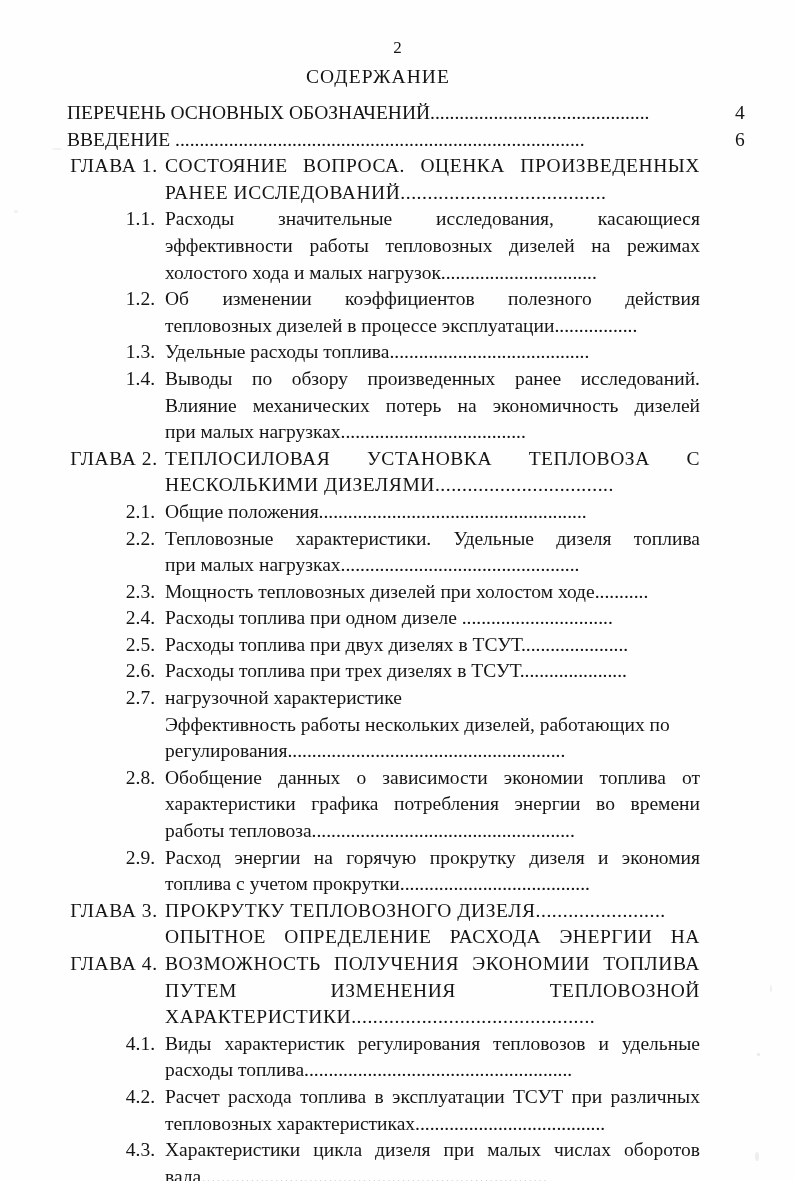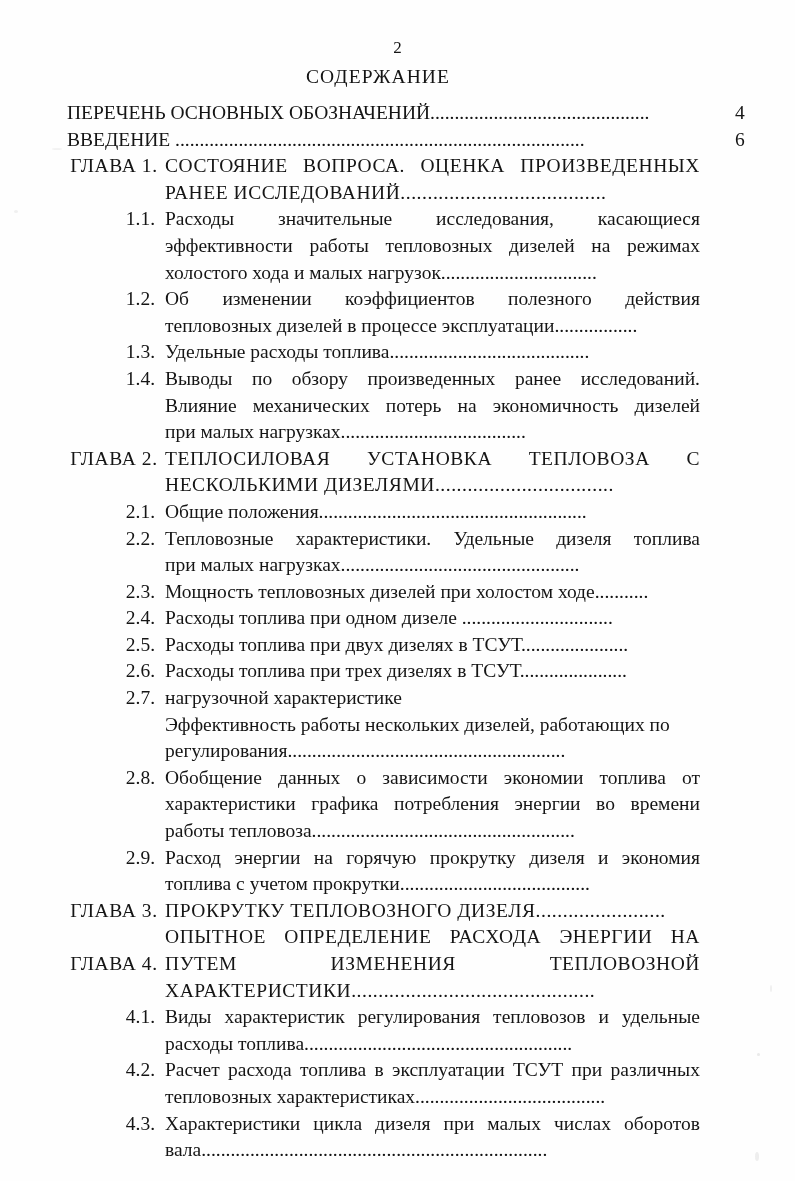--- a/index.html
+++ b/index.html
@@ -385,20 +385,28 @@
               <span>НА</span>
             </span>
           </div>
         </div>
       </div>
       <div class="entry has-label">
         <div class="label chapter">ГЛАВА 4.</div>
         <div class="body-col">
           <div class="line">
             <span class="txt just caps">
+              <span>ВОЗМОЖНОСТЬ</span>
+              <span>ПОЛУЧЕНИЯ</span>
+              <span>ЭКОНОМИИ</span>
+              <span>ТОПЛИВА</span>
+            </span>
+          </div>
+          <div class="line">
+            <span class="txt just caps">
               <span>ПУТЕМ</span>
               <span>ИЗМЕНЕНИЯ</span>
               <span>ТЕПЛОВОЗНОЙ</span>
             </span>
           </div>
           <div class="line">
             <span class="txt caps">ХАРАКТЕРИСТИКИ.............................................</span>
           </div>
         </div>
       </div>

